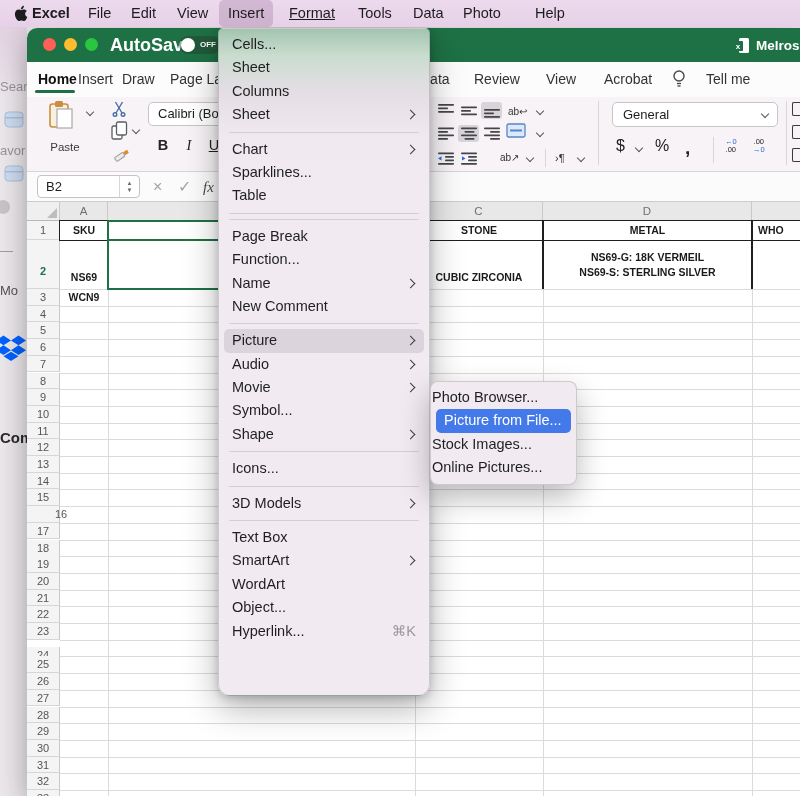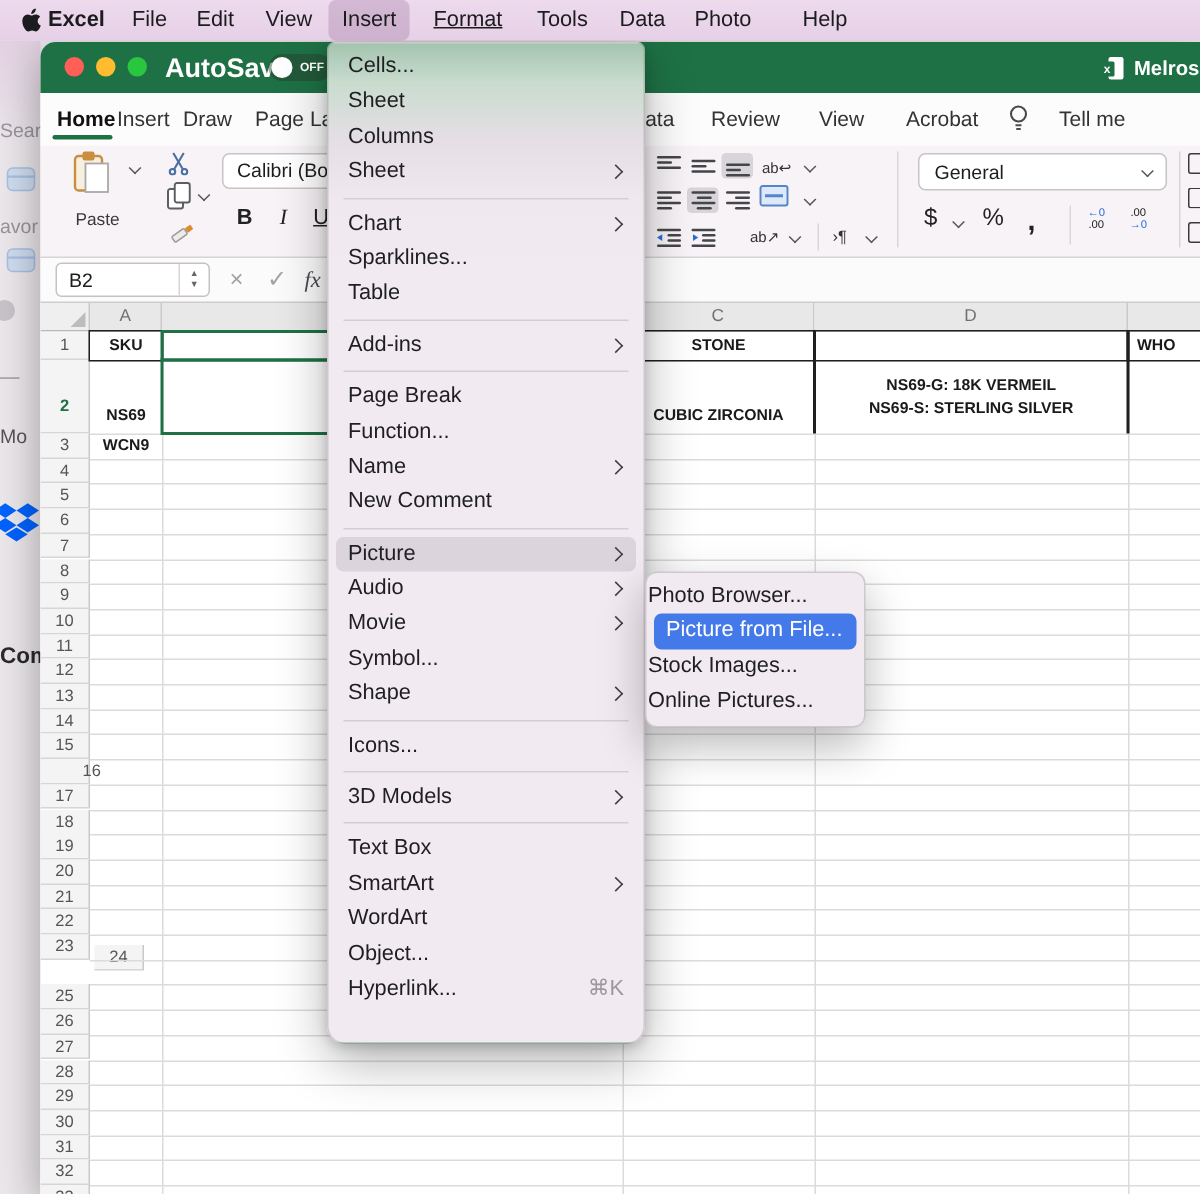--- a/index.html
+++ b/index.html
@@ -365,21 +365,21 @@
         <div class="rowhdr" style="top: 270.7px; height: 16.7px; line-height: 16.7px;">14</div>
         <div class="rowhdr" style="top: 287.4px; height: 16.7px; line-height: 16.7px;">15</div>
         <div class="rowhdr" style="top: 304.1px; height: 16.7px; line-height: 16.7px; padding-left: 28px;">16</div>
         <div class="rowhdr" style="top: 320.8px; height: 16.7px; line-height: 16.7px;">17</div>
         <div class="rowhdr" style="top: 337.5px; height: 33px; line-height: 16.7px;">18</div>
         <div class="rowhdr" style="top: 354.2px; height: 16.7px; line-height: 16.7px;">19</div>
         <div class="rowhdr" style="top: 370.9px; height: 16.7px; line-height: 16.7px;">20</div>
         <div class="rowhdr" style="top: 387.6px; height: 16.7px; line-height: 16.7px;">21</div>
         <div class="rowhdr" style="top: 404.3px; height: 16.7px; line-height: 16.7px;">22</div>
         <div class="rowhdr" style="top: 421px; height: 16.7px; line-height: 16.7px;">23</div>
-        <div class="rowhdr" style="top: 428px; height: 16.7px; line-height: 16.7px; margin-left: 36px;">24</div>
+        <div class="rowhdr" style="top: 445px; height: 16.7px; line-height: 16.7px;">24</div>
         <div class="rowhdr" style="top: 454.4px; height: 16.7px; line-height: 16.7px;">25</div>
         <div class="rowhdr" style="top: 471.1px; height: 16.7px; line-height: 16.7px;">26</div>
         <div class="rowhdr" style="top: 487.8px; height: 16.7px; line-height: 16.7px;">27</div>
         <div class="rowhdr" style="top: 504.5px; height: 16.7px; line-height: 16.7px;">28</div>
         <div class="rowhdr" style="top: 521.2px; height: 16.7px; line-height: 16.7px;">29</div>
         <div class="rowhdr" style="top: 537.9px; height: 16.7px; line-height: 16.7px;">30</div>
         <div class="rowhdr" style="top: 554.6px; height: 16.7px; line-height: 16.7px;">31</div>
         <div class="rowhdr" style="top: 571.3px; height: 16.7px; line-height: 16.7px;">32</div>
         <div class="rowhdr" style="top: 588px; height: 16.7px; line-height: 16.7px;">33</div>
         <div class="gl-v" style="left: 81px; top: 19px; height: 575px;"></div>
@@ -421,20 +421,21 @@
         <div class="hdrbox" style="left: 32px; top: 18px; width: 50px; height: 21px;"></div>
         <div class="hdrbox" style="left: 387px; top: 18px; width: 130px; height: 21px;"></div>
         <div class="hdrbox" style="left: 515px; top: 18px; width: 211px; height: 21px;"></div>
         <div class="hdrbox" style="left: 724px; top: 18px; width: 122px; height: 21px;"></div>
         <div class="blk" style="left: 515px; top: 19px; width: 1.5px; height: 68px;"></div>
         <div class="blk" style="left: 724px; top: 19px; width: 1.5px; height: 68px;"></div>
         <div class="greenbox" style="left: 80px; top: 18px; width: 309px; height: 21px;"></div>
         <div class="greenbox" style="left: 80px; top: 37px; width: 309px; height: 51px;"></div>
         <div class="cell" style="left: 33px; top: 19px; width: 48px; height: 19px;">SKU</div>
         <div class="cell" style="left: 388px; top: 19px; width: 128px; height: 19px;">STONE</div>
+        <div class="cell" style="left: 516px; top: 19px; width: 209px; height: 19px;">METAL</div>
         <div class="cell" style="left: 725px; top: 19px; width: 120px; height: 19px; justify-content: flex-start; padding-left: 6px;">WHO</div>
         <div class="cell" style="left: 33px; top: 38px; width: 48px; height: 49px; align-items: flex-end; padding-bottom: 4px;">NS69</div>
         <div class="cell" style="left: 388px; top: 38px; width: 128px; height: 49px; align-items: flex-end; padding-bottom: 4px;">CUBIC ZIRCONIA</div>
         <div class="cell" style="left: 516px; top: 38px; width: 209px; height: 49px; flex-direction: column; justify-content: center;">
           <div>NS69-G: 18K VERMEIL</div>
           <div>NS69-S: STERLING SILVER</div>
         </div>
         <div class="cell" style="left: 33px; top: 87px; width: 48px; height: 16.7px;">WCN9</div>
       </div>
   </div>
@@ -442,21 +443,20 @@
   <div id="insert-menu">
       <div class="m-item"><span>Cells...</span></div>
       <div class="m-item"><span>Sheet</span></div>
       <div class="m-item"><span>Columns</span></div>
       <div class="m-item"><span>Sheet</span><span class="sub-arrow"></span></div>
       <div class="m-div"></div>
       <div class="m-item"><span>Chart</span><span class="sub-arrow"></span></div>
       <div class="m-item"><span>Sparklines...</span></div>
       <div class="m-item"><span>Table</span></div>
       <div class="m-div"></div>
-      <div class="m-item"><span>Add-ins</span><span class="sub-arrow"></span></div>
       <div class="m-div"></div>
       <div class="m-item"><span>Page Break</span></div>
       <div class="m-item"><span>Function...</span></div>
       <div class="m-item"><span>Name</span><span class="sub-arrow"></span></div>
       <div class="m-item"><span>New Comment</span></div>
       <div class="m-div"></div>
       <div class="m-item hl"><span>Picture</span><span class="sub-arrow"></span></div>
       <div class="m-item"><span>Audio</span><span class="sub-arrow"></span></div>
       <div class="m-item"><span>Movie</span><span class="sub-arrow"></span></div>
       <div class="m-item"><span>Symbol...</span></div>

